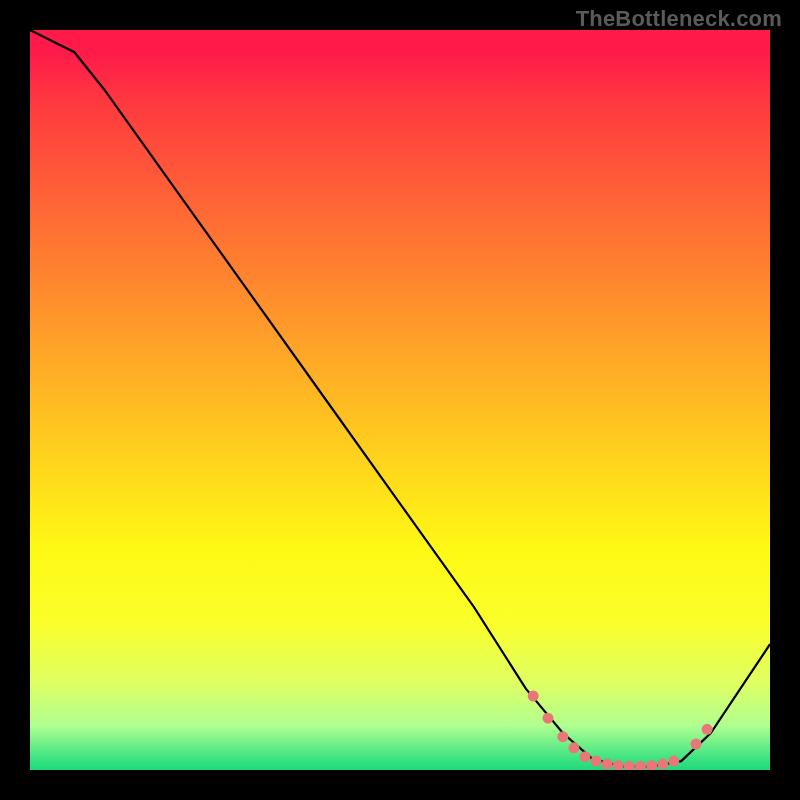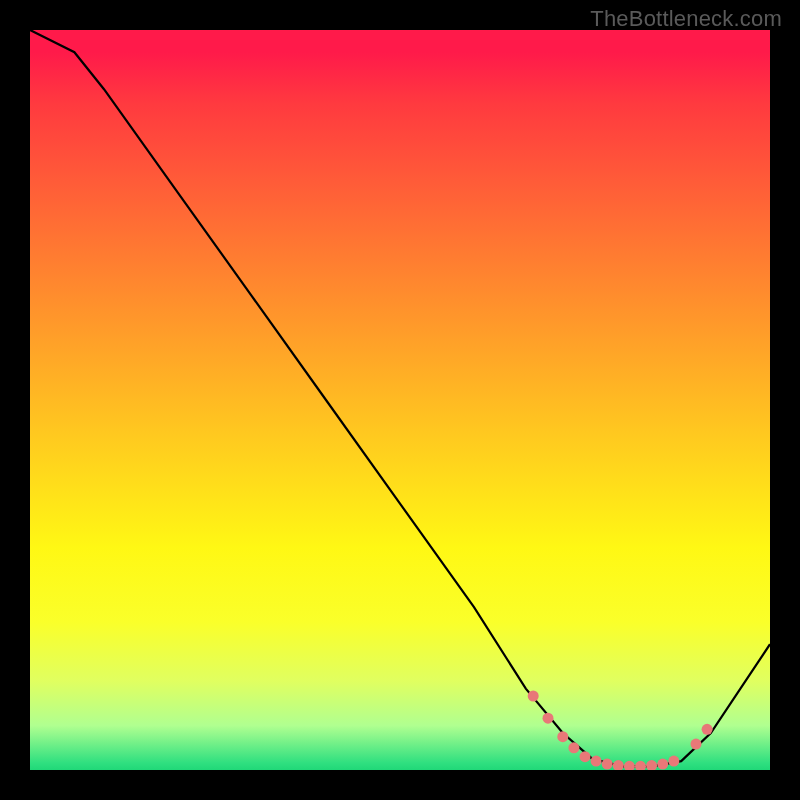--- a/index.html
+++ b/index.html
@@ -10,21 +10,21 @@
     position: relative;
     font-family: Arial, sans-serif;
     overflow: hidden;
   }
   .watermark {
     position: absolute;
     top: 6px;
     right: 18px;
     color: #5a5a5a;
     font-size: 22px;
-    font-weight: 400;
+    font-weight: 700;
     letter-spacing: 0.2px;
     z-index: 10;
   }
   .plot-area {
     position: absolute;
     left: 30px;
     top: 30px;
     width: 740px;
     height: 740px;
     overflow: hidden;

